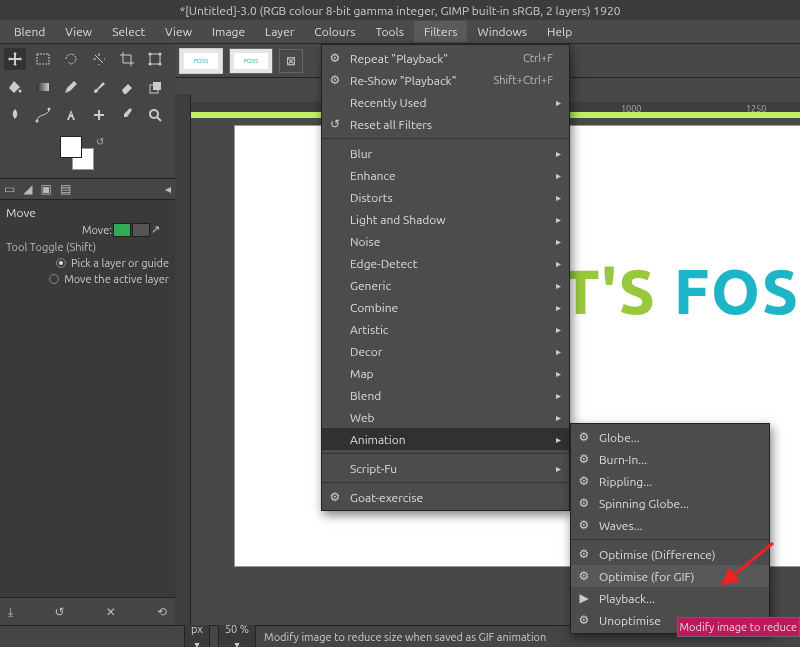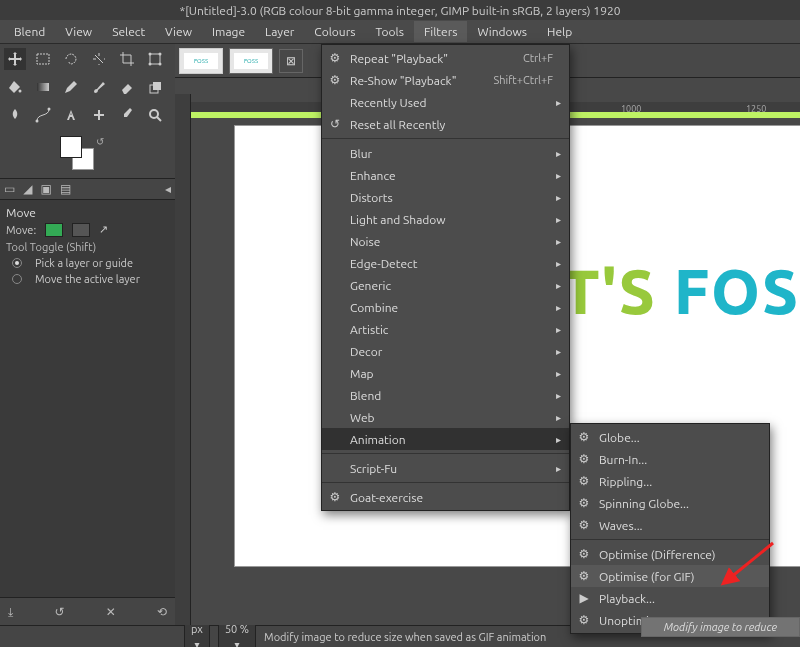--- a/index.html
+++ b/index.html
@@ -89,21 +89,21 @@
 }
 
 .tool-opts {
   background: #3a3a3a;
   flex: 1;
   padding: 6px;
   font-size: 11px;
   color: #ccc;
 }
 .tool-opts .title { font-weight: normal; margin-bottom: 4px; font-size:12px; color:#ddd;}
-.tool-opts .row { display: flex; align-items: center; gap: 9px; margin-bottom: 4px; }
+.tool-opts .row { display: flex; align-items: center; gap: 1px; margin-bottom: 4px; justify-content: flex-end; }
 .tool-opts .swatch { width:18px; height:14px; background:#555; border:1px solid #222; }
 .tool-opts .radio { width:10px; height:10px; border-radius:50%; border:1px solid #888; display:inline-block; margin-right:4px; position:relative;}
 .tool-opts .radio.sel::after { content:""; position:absolute; inset:2px; background:#ddd; border-radius:50%; }
 
 .left-bottom {
   height: 28px;
   border-top:1px solid #222;
   display:flex;
   align-items:center;
   justify-content: space-between;
@@ -229,30 +229,29 @@
 
 .arrow-annot {
   position:absolute;
   z-index: 20;
   pointer-events:none;
 }
 
 .tooltip-box {
   position:absolute;
   right:0; bottom:10px;
-  background:#737373;
+  background:#be185d;
   border:1px solid #666;
-  padding:3px 22px;
+  padding:3px 2px;
   font-size:11px;
   color:#ddd;
   z-index:15;
   max-width: 170px;
   overflow:hidden;
   white-space:nowrap;
-  font-style:italic;
 }
 
 .chev { font-size:10px; }
 </style>
 </head>
 <body>
 
 <div class="titlebar">
   <span>*[Untitled]-3.0 (RGB colour 8-bit gamma integer, GIMP built-in sRGB, 2 layers) 1920</span>
 </div>
@@ -473,21 +472,21 @@
     <span class="ico">⚙</span>
     <span class="lbl">Re-Show "Playback"</span>
     <span class="accel">Shift+Ctrl+F</span>
   </div>
   <div class="mi">
     <span class="lbl">Recently Used</span>
     <span class="sub">▸</span>
   </div>
   <div class="mi">
     <span class="ico">↺</span>
-    <span class="lbl">Reset all Recently</span>
+    <span class="lbl">Reset all Filters</span>
   </div>
   <div class="sep"></div>
   <div class="mi">
       <span class="lbl">Blur</span>
       <span class="sub">▸</span>
     </div>
   <div class="mi">
       <span class="lbl">Enhance</span>
       <span class="sub">▸</span>
     </div>

